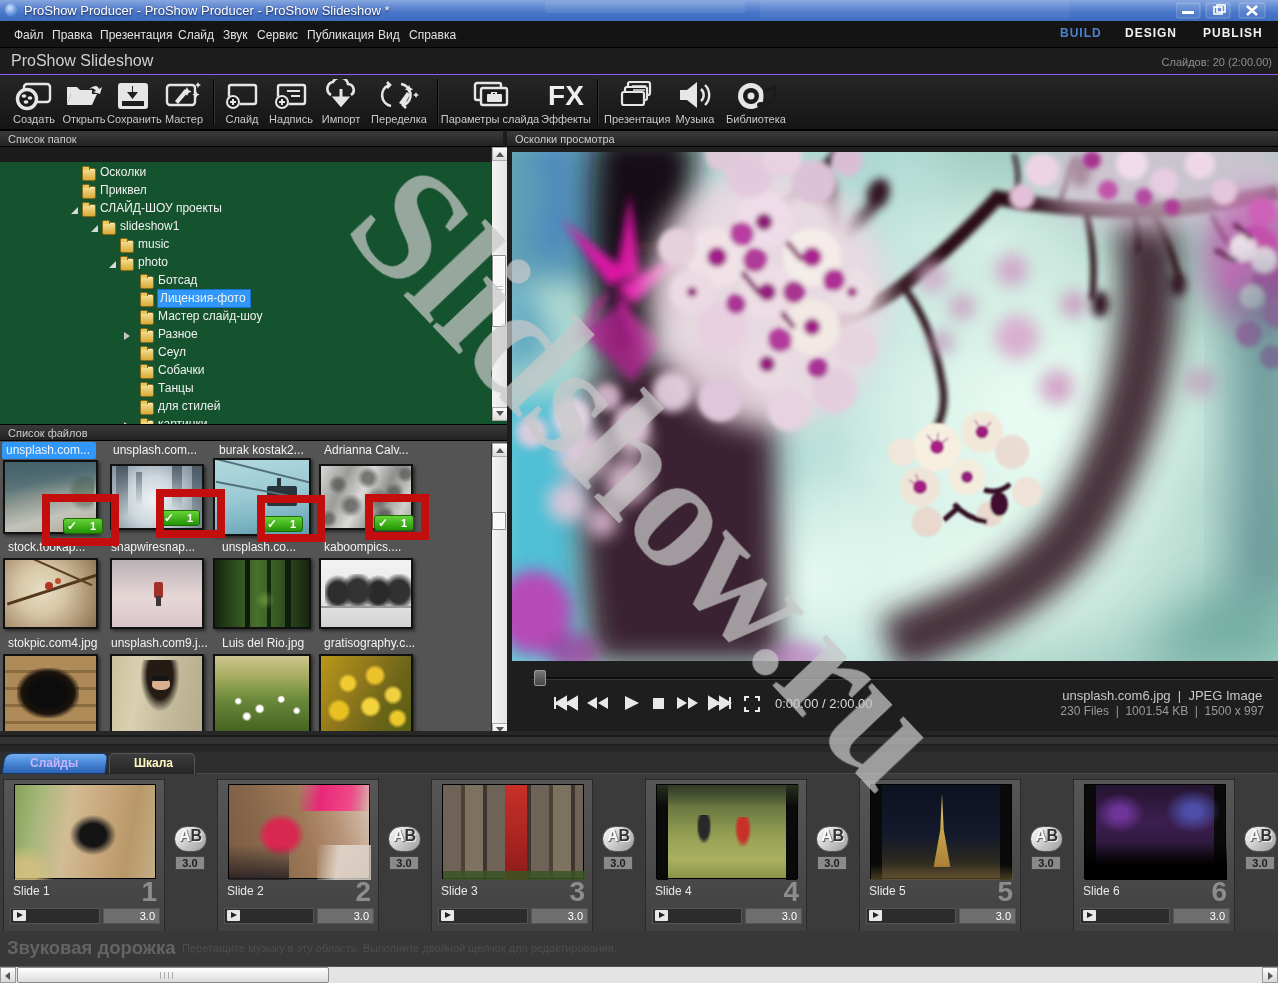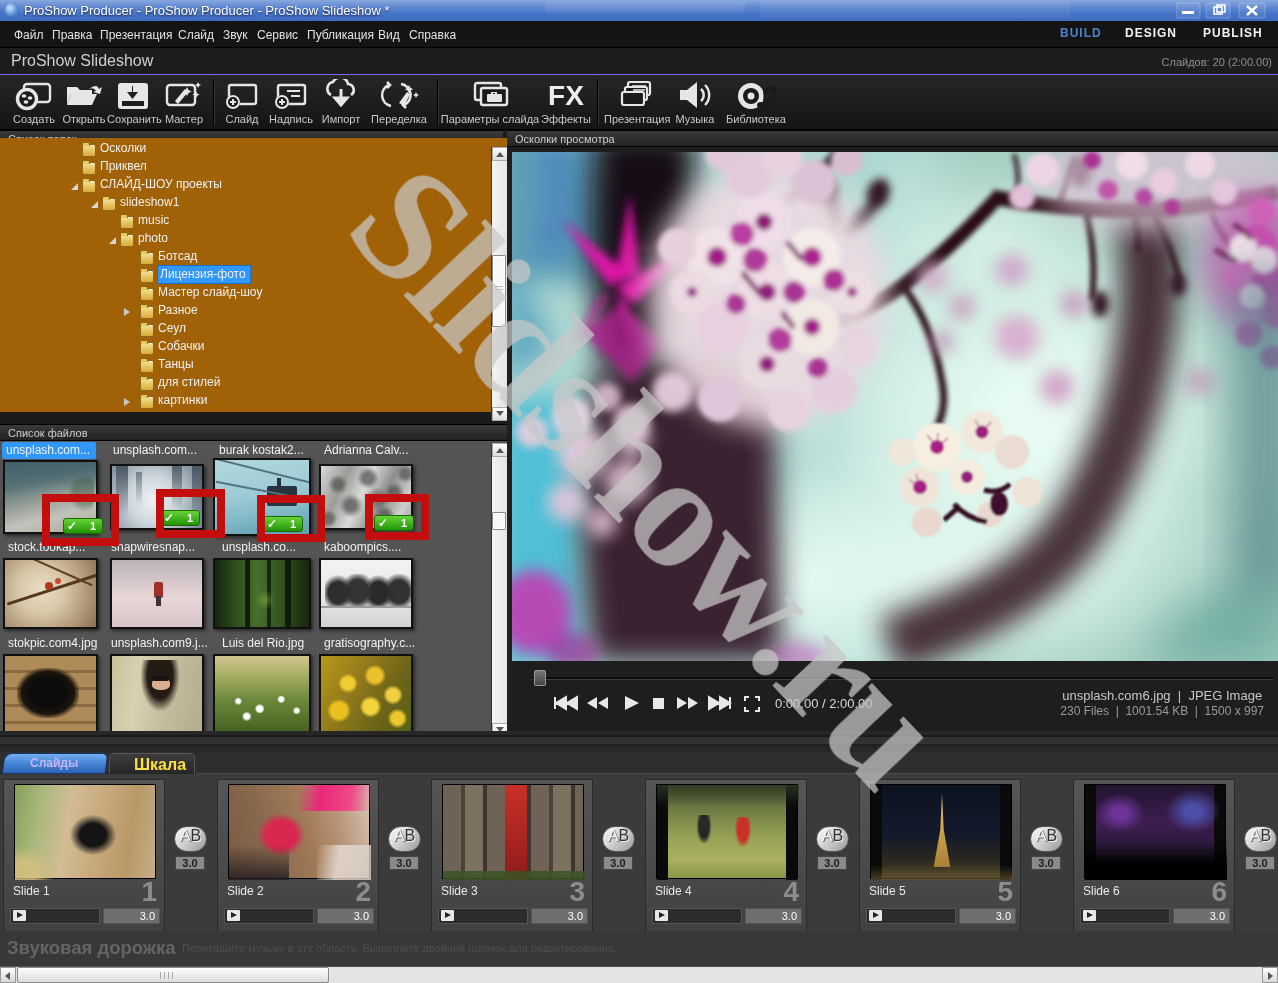--- a/index.html
+++ b/index.html
@@ -20,21 +20,21 @@
 #psbar .t2{right:6px;top:8px;font-size:11px;color:#8f8f8f}
 
 #toolbar{left:0;top:75px;width:1278px;height:55px;background:linear-gradient(#262626,#151515);border-bottom:1px solid #000}
 .tbi{position:absolute;top:4px;text-align:center;color:#c9c9c9;font-size:11px;white-space:nowrap}
 .tbi svg{display:block;margin:0 auto}
 .tbsep{position:absolute;top:4px;width:1px;height:46px;background:#000;box-shadow:1px 0 0 #333}
 
 .phead{height:17px;background:linear-gradient(#3a3a3a,#222);border-top:1px solid #000;border-bottom:1px solid #000;color:#ccc;font-size:11px;padding:2px 0 0 8px}
 
 #treewrap{left:0;top:130px;width:503px;height:292px}
-#tree{left:0;top:8px;width:507px;height:274px;background:#a16207}
+#tree{left:0;top:32px;width:507px;height:274px;background:#14532d}
 .trow{position:absolute;height:18px;color:#f0f0f0;font-size:12px;white-space:nowrap}
 .fold{position:absolute;width:14px;height:13px;background:linear-gradient(#f4e09a,#d9ab35);border:1px solid #8a6a1a;border-radius:2px;box-shadow:inset 0 1px 0 #fff8}
 .fold:before{content:"";position:absolute;left:-1px;top:-3px;width:6px;height:3px;background:#e8c85a;border:1px solid #8a6a1a;border-bottom:none;border-radius:2px 2px 0 0}
 .arr{position:absolute;width:0;height:0}
 
 .vsb{position:absolute;width:16px;background:linear-gradient(90deg,#f4f4f4,#e4e4e4);border-left:1px solid #333}
 .vsb .btn{position:absolute;left:0;width:16px;height:14px;background:linear-gradient(#fdfdfd,#dcdcdc);border:1px solid #aaa}
 .vsb .thumb{position:absolute;left:0px;width:14px;background:#f8f8f8;border:1px solid #8a8a8a;border-radius:1px;box-shadow:inset 0 0 0 1px #fff}
 .tri{position:absolute;width:0;height:0}
 
@@ -54,21 +54,21 @@
 #tabrow{left:0;top:752px;width:1278px;height:22px;background:#2e2e2e;border-bottom:1px solid #1a1a1a}
 #slidearea{left:0;top:774px;width:1278px;height:157px;background:#3b3b3b}
 .scell{position:absolute;top:5px;width:162px;height:168px;background:linear-gradient(#565656,#3f3f3f);border:1px solid #2a2a2a}
 .sphoto{position:absolute;left:10px;top:4px;width:142px;height:95px;border:1px solid #000;background:#888}
 .slabel{position:absolute;left:9px;top:104px;font-size:12px;color:#e8e8e8}
 .snum{position:absolute;right:7px;top:96px;font-size:28px;font-weight:bold;color:#8d8d8d}
 .sbar1{position:absolute;left:6px;top:128px;width:90px;height:16px;background:#2c2c2c;border:1px solid #555}
 .sbar2{position:absolute;left:99px;top:128px;width:57px;height:16px;background:#6e6e6e;border:1px solid #555;color:#fff;font-size:11px;text-align:right;padding:1px 4px 0 0}
 .pbox{position:absolute;left:2px;top:1px;width:13px;height:11px;background:#e8e8e8;border-radius:1px}
 .pbox:before{content:"";position:absolute;left:4px;top:2px;border-left:6px solid #222;border-top:3.5px solid transparent;border-bottom:3.5px solid transparent}
-.ab{position:absolute;width:33px;height:26px;background:linear-gradient(135deg,#ffffff,#9a9a9a);border:1px solid #555;border-radius:13px;text-align:center;font-weight:normal;font-size:16px;color:#222;text-shadow:1px 1px 0 #fff}
+.ab{position:absolute;width:33px;height:26px;background:linear-gradient(135deg,#ffffff,#9a9a9a);border:1px solid #555;border-radius:13px;text-align:center;font-weight:bold;font-size:16px;color:#222;text-shadow:1px 1px 0 #fff}
 .ab3{position:absolute;width:30px;height:14px;background:#8a8a8a;border:1px solid #444;color:#1d1d1d;font-size:11px;font-weight:bold;text-align:center}
 #audiorow{left:0;top:931px;width:1278px;height:35px;background:#383838}
 #hscroll{left:0;top:966px;width:1278px;height:17px;background:#e4e4e4;border-top:1px solid #555}
 
 #wm{left:448px;top:130px;width:1100px;font-family:"Liberation Serif",serif;font-weight:bold;font-size:160px;color:rgba(200,200,200,.72);transform:rotate(46.6deg);transform-origin:0 0;z-index:30;white-space:nowrap;letter-spacing:-2.5px}
 </style></head>
 <body>
 <div id="stage">
 
 <div class="abs" id="titlebar">
@@ -583,21 +583,21 @@
 
 <div class="abs" id="divider">
       <div class="abs" style="left:0;top:4px;width:1278px;height:2px;background:#1a1a1a"></div>
       <div class="abs" style="left:0;top:6px;width:1278px;height:7px;background:#323232"></div>
       <div class="abs" style="left:0;top:13px;width:1278px;height:2px;background:#1e1e1e"></div>
     </div>
 <div class="abs" id="tabrow">
  <div class="abs" style="left:3px;top:1px;width:104px;height:21px;background:linear-gradient(#74aef0,#4a88d8 45%,#2b62b4);border:1px solid #173a6e;border-radius:8px 6px 0 0;transform:skewX(-8deg);"></div>
  <div class="abs" style="left:30px;top:4px;font-size:12px;font-weight:bold;color:#c4b5fd">Слайды</div>
  <div class="abs" style="left:109px;top:1px;width:86px;height:21px;background:linear-gradient(#3c3c3c,#262626);border:1px solid #555;border-bottom:none;border-radius:5px 5px 0 0"></div>
- <div class="abs" style="left:134px;top:4px;font-size:16px;font-weight:bold;color:#fde047">Шкала</div>
+ <div class="abs" style="left:134px;top:4px;font-size:12px;font-weight:bold;color:#fef9c3">Шкала</div>
  <div class="abs" style="left:196px;top:21px;width:1082px;height:1px;background:#4a4a4a"></div>
 </div>
 <div class="abs" id="slidearea">
       <div class="scell" style="left:3px">
         <div class="sphoto" style="background:linear-gradient(100deg,#86a058 0%,#a8b87c 18%,#d2bc94 38%,#c8a87c 60%,#b89868 80%,#c4ae86 100%)">
           <div class="abs" style="left:55px;top:30px;width:46px;height:40px;background:radial-gradient(ellipse at 50% 50%,#141414 40%,#2a241c00 72%)"></div>
           <div class="abs" style="left:0;top:60px;width:40px;height:35px;background:radial-gradient(ellipse at 20% 80%,#d8c080cc 30%,#0000 70%)"></div>
         </div>
         <div class="slabel">Slide 1</div>
         <div class="snum">1</div>

